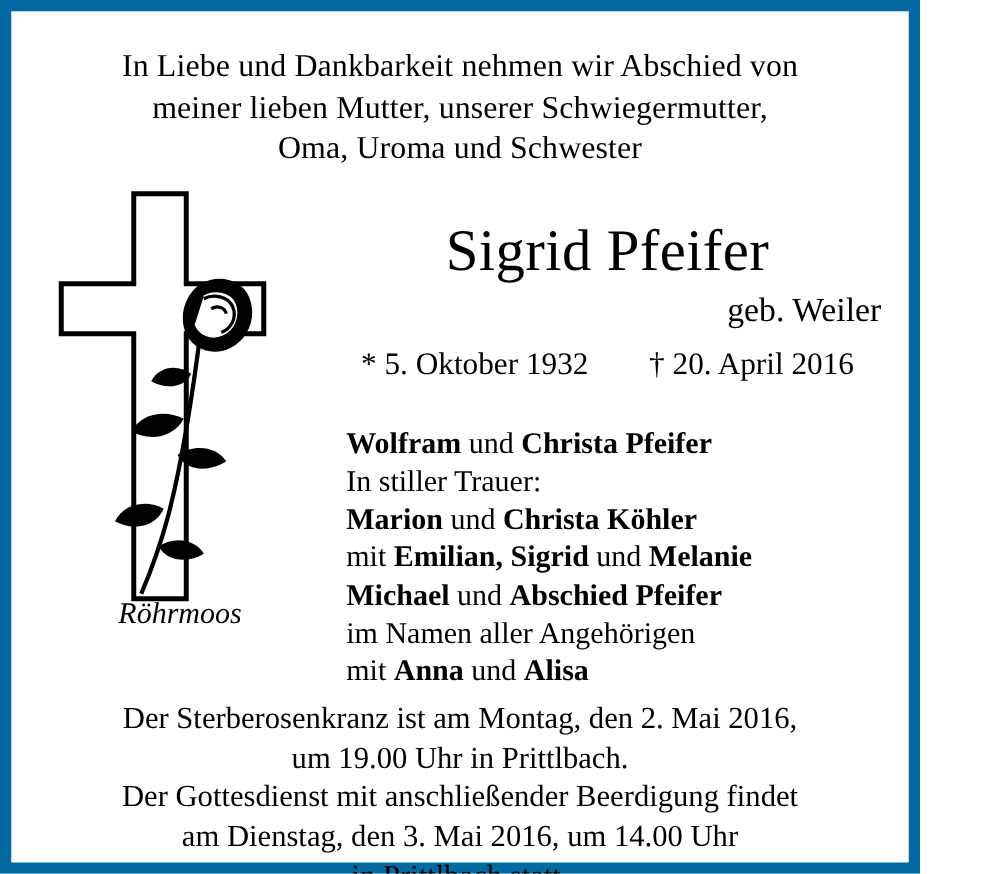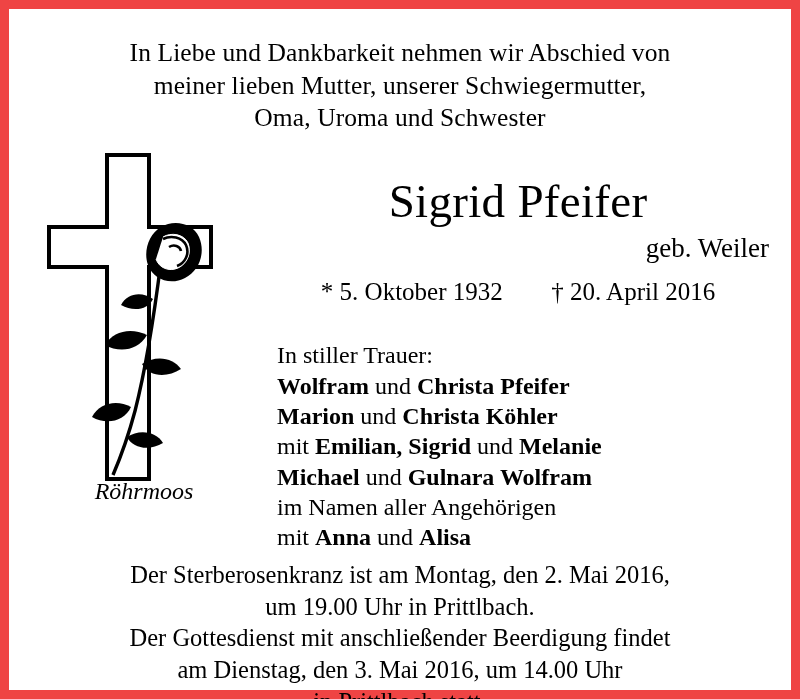--- a/index.html
+++ b/index.html
@@ -9,23 +9,23 @@
   }
   body {
     width: 800px;
     height: 699px;
     font-family: "Liberation Serif", serif;
     color: #000000;
     overflow: hidden;
   }
   .obituary {
     box-sizing: border-box;
-    width: 800px;
+    width: 736px;
     height: 699px;
-    border: 9px solid #ef4444;
+    border: 9px solid #0369a1;
     background: #ffffff;
     padding: 18px 22px 10px 22px;
     position: relative;
   }
   .intro {
     text-align: center;
     font-size: 25.5px;
     line-height: 1.28;
     letter-spacing: 0.1px;
     margin: 10px 0 0 0;
@@ -163,26 +163,26 @@
     <div class="right-col">
       <div class="deceased-name">Sigrid Pfeifer</div>
       <div class="born-name">geb. Weiler</div>
       <div class="dates">
         <span>* 5. Oktober 1932</span>
         <span class="gap"></span>
         <span>† 20. April 2016</span>
       </div>
 
       <div class="mourners">
-        <div class="row">In stiller Trauer:</div>
+        <div class="row"><b>Wolfram</b><span> und </span><b>Christa Pfeifer</b></div>
 
-      <div class="row"><b>Wolfram</b><span> und </span><b>Christa Pfeifer</b></div>
+      <div class="row">In stiller Trauer:</div>
           <div class="row"><b>Marion</b><span> und </span><b>Christa Köhler</b></div>
           <div class="row"><span>mit </span><b>Emilian, Sigrid</b><span> und </span><b>Melanie</b></div>
-          <div class="row"><b>Michael</b><span> und </span><b>Gulnara Wolfram</b></div>
+          <div class="row"><b>Michael</b><span> und </span><b>Abschied Pfeifer</b></div>
           <div class="row"><span>im Namen aller Angehörigen</span></div>
           <div class="row"><span>mit </span><b>Anna</b><span> und </span><b>Alisa</b></div>
         </div>
     </div>
 
   </div>
 
   <div class="service">
     <span class="line">Der Sterberosenkranz ist am Montag, den 2. Mai 2016,</span>
     <span class="line">um 19.00 Uhr in Prittlbach.</span>

